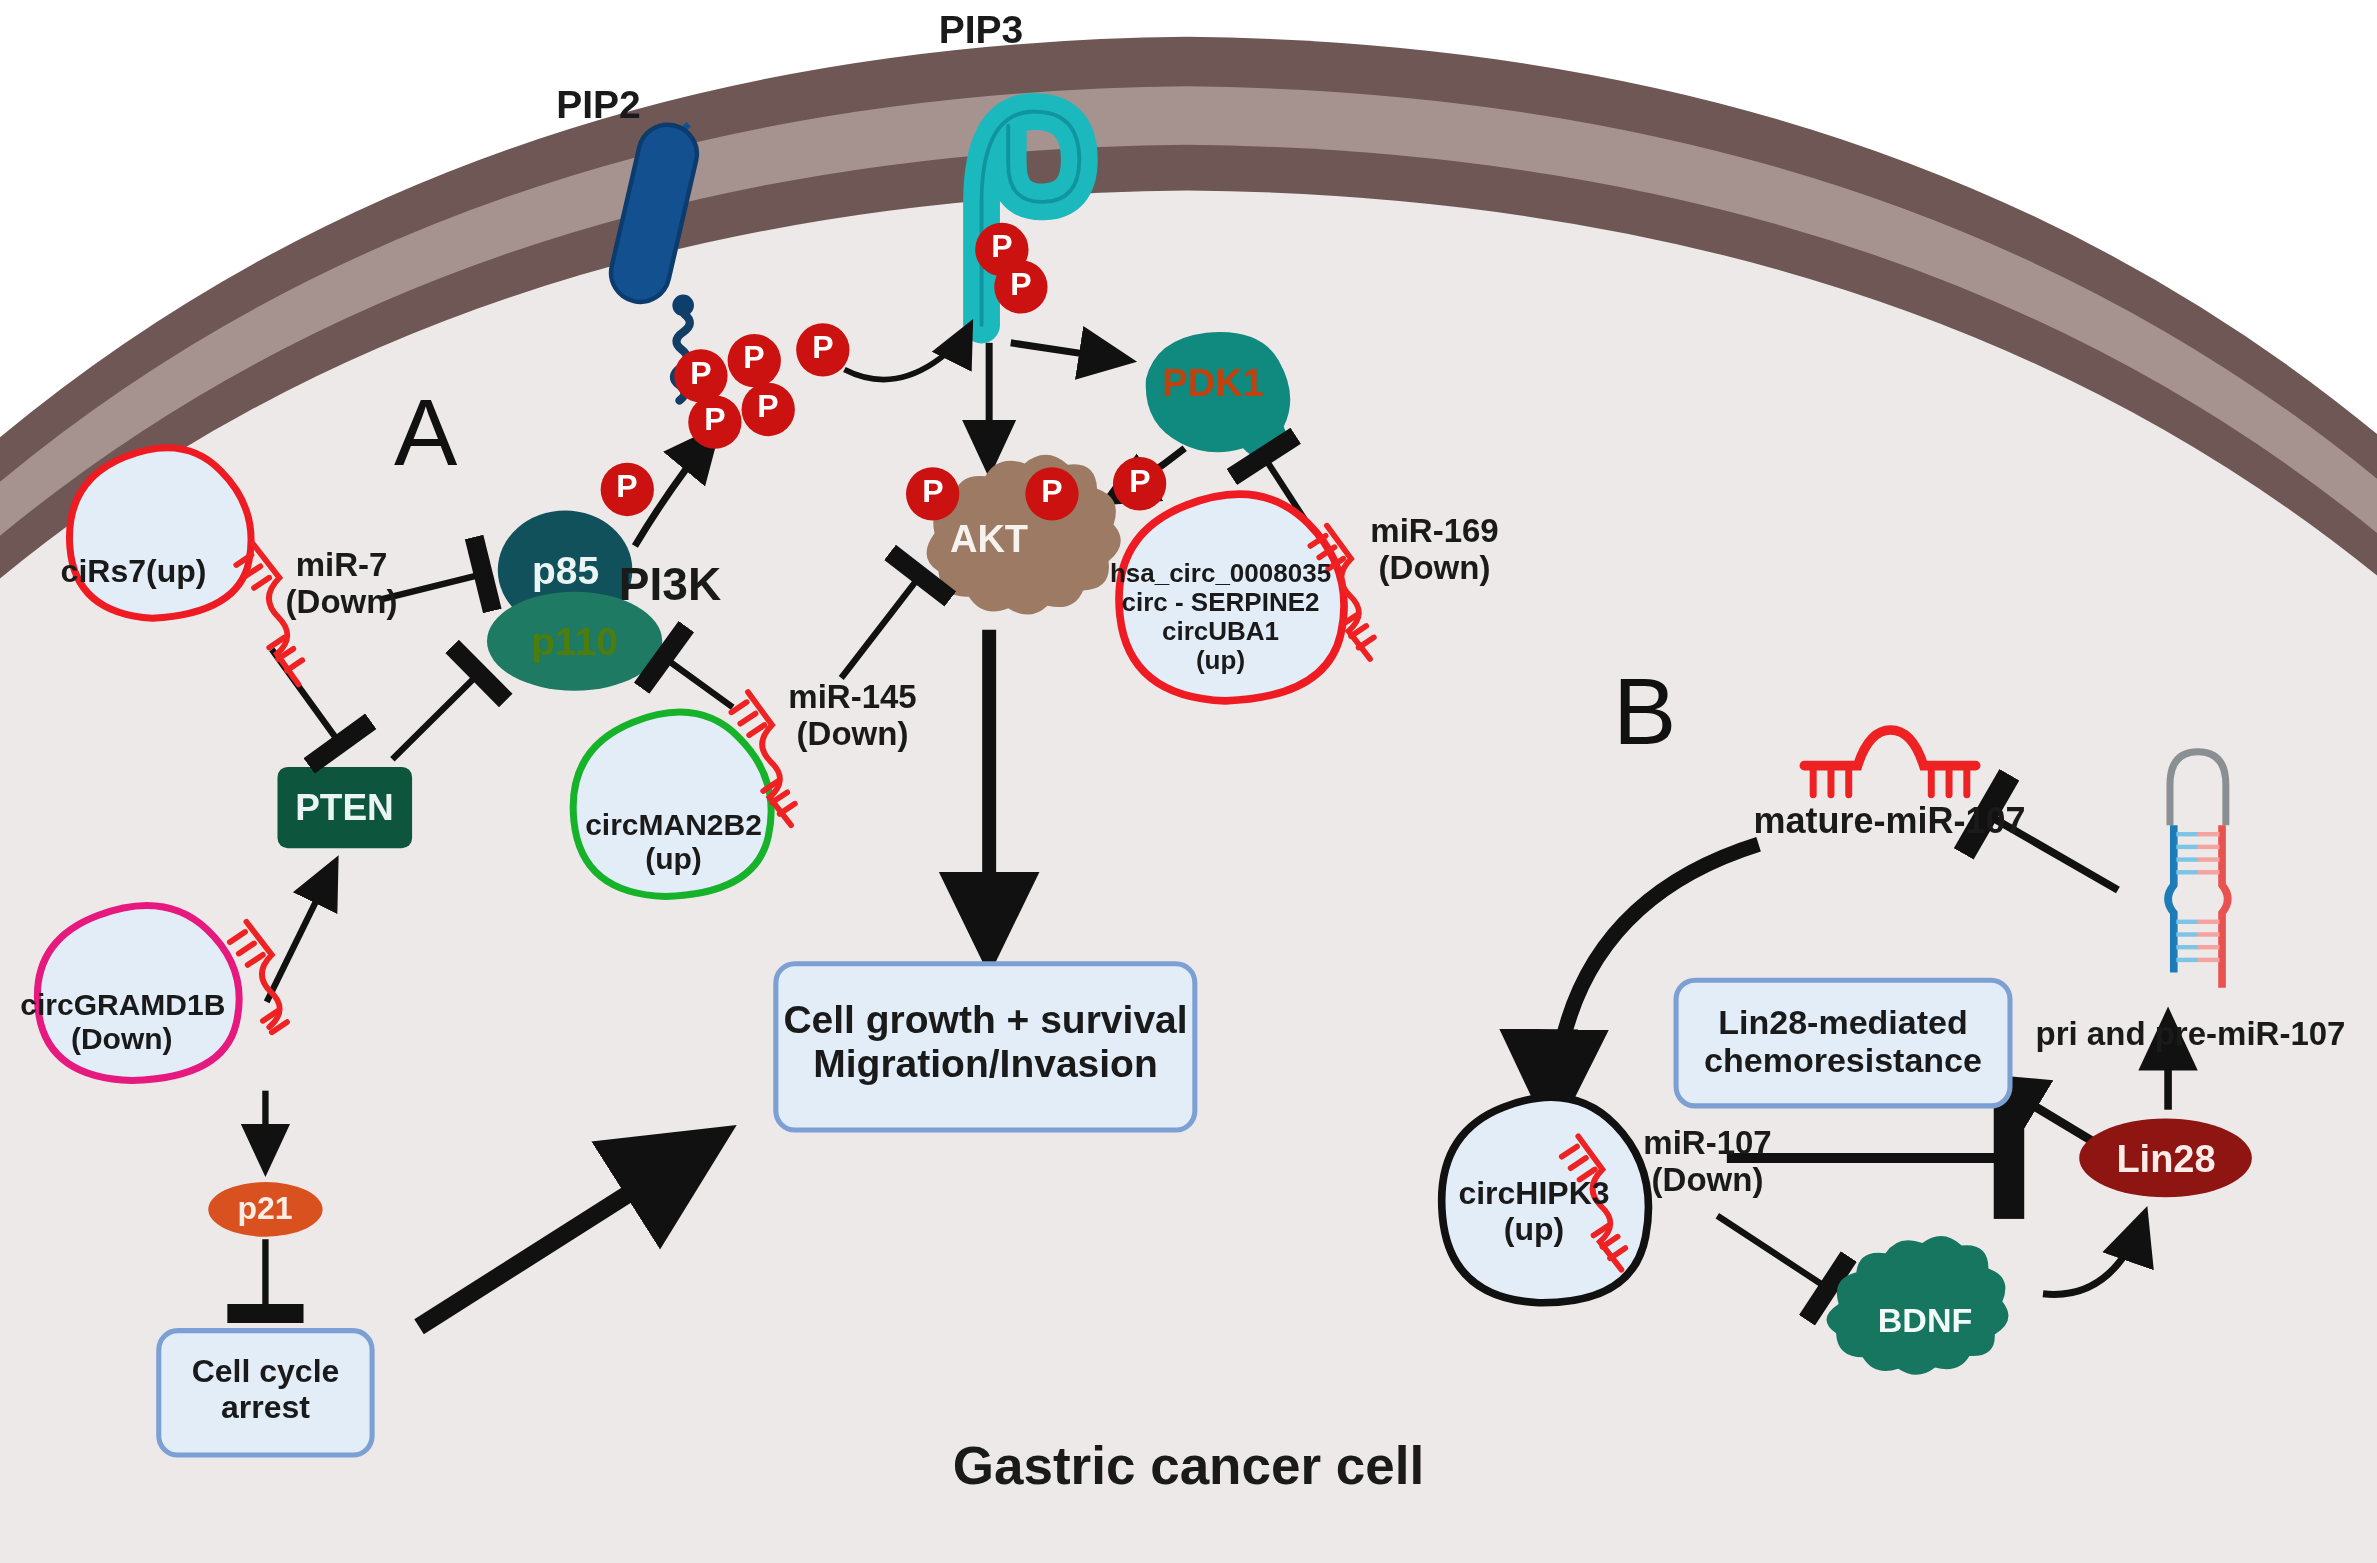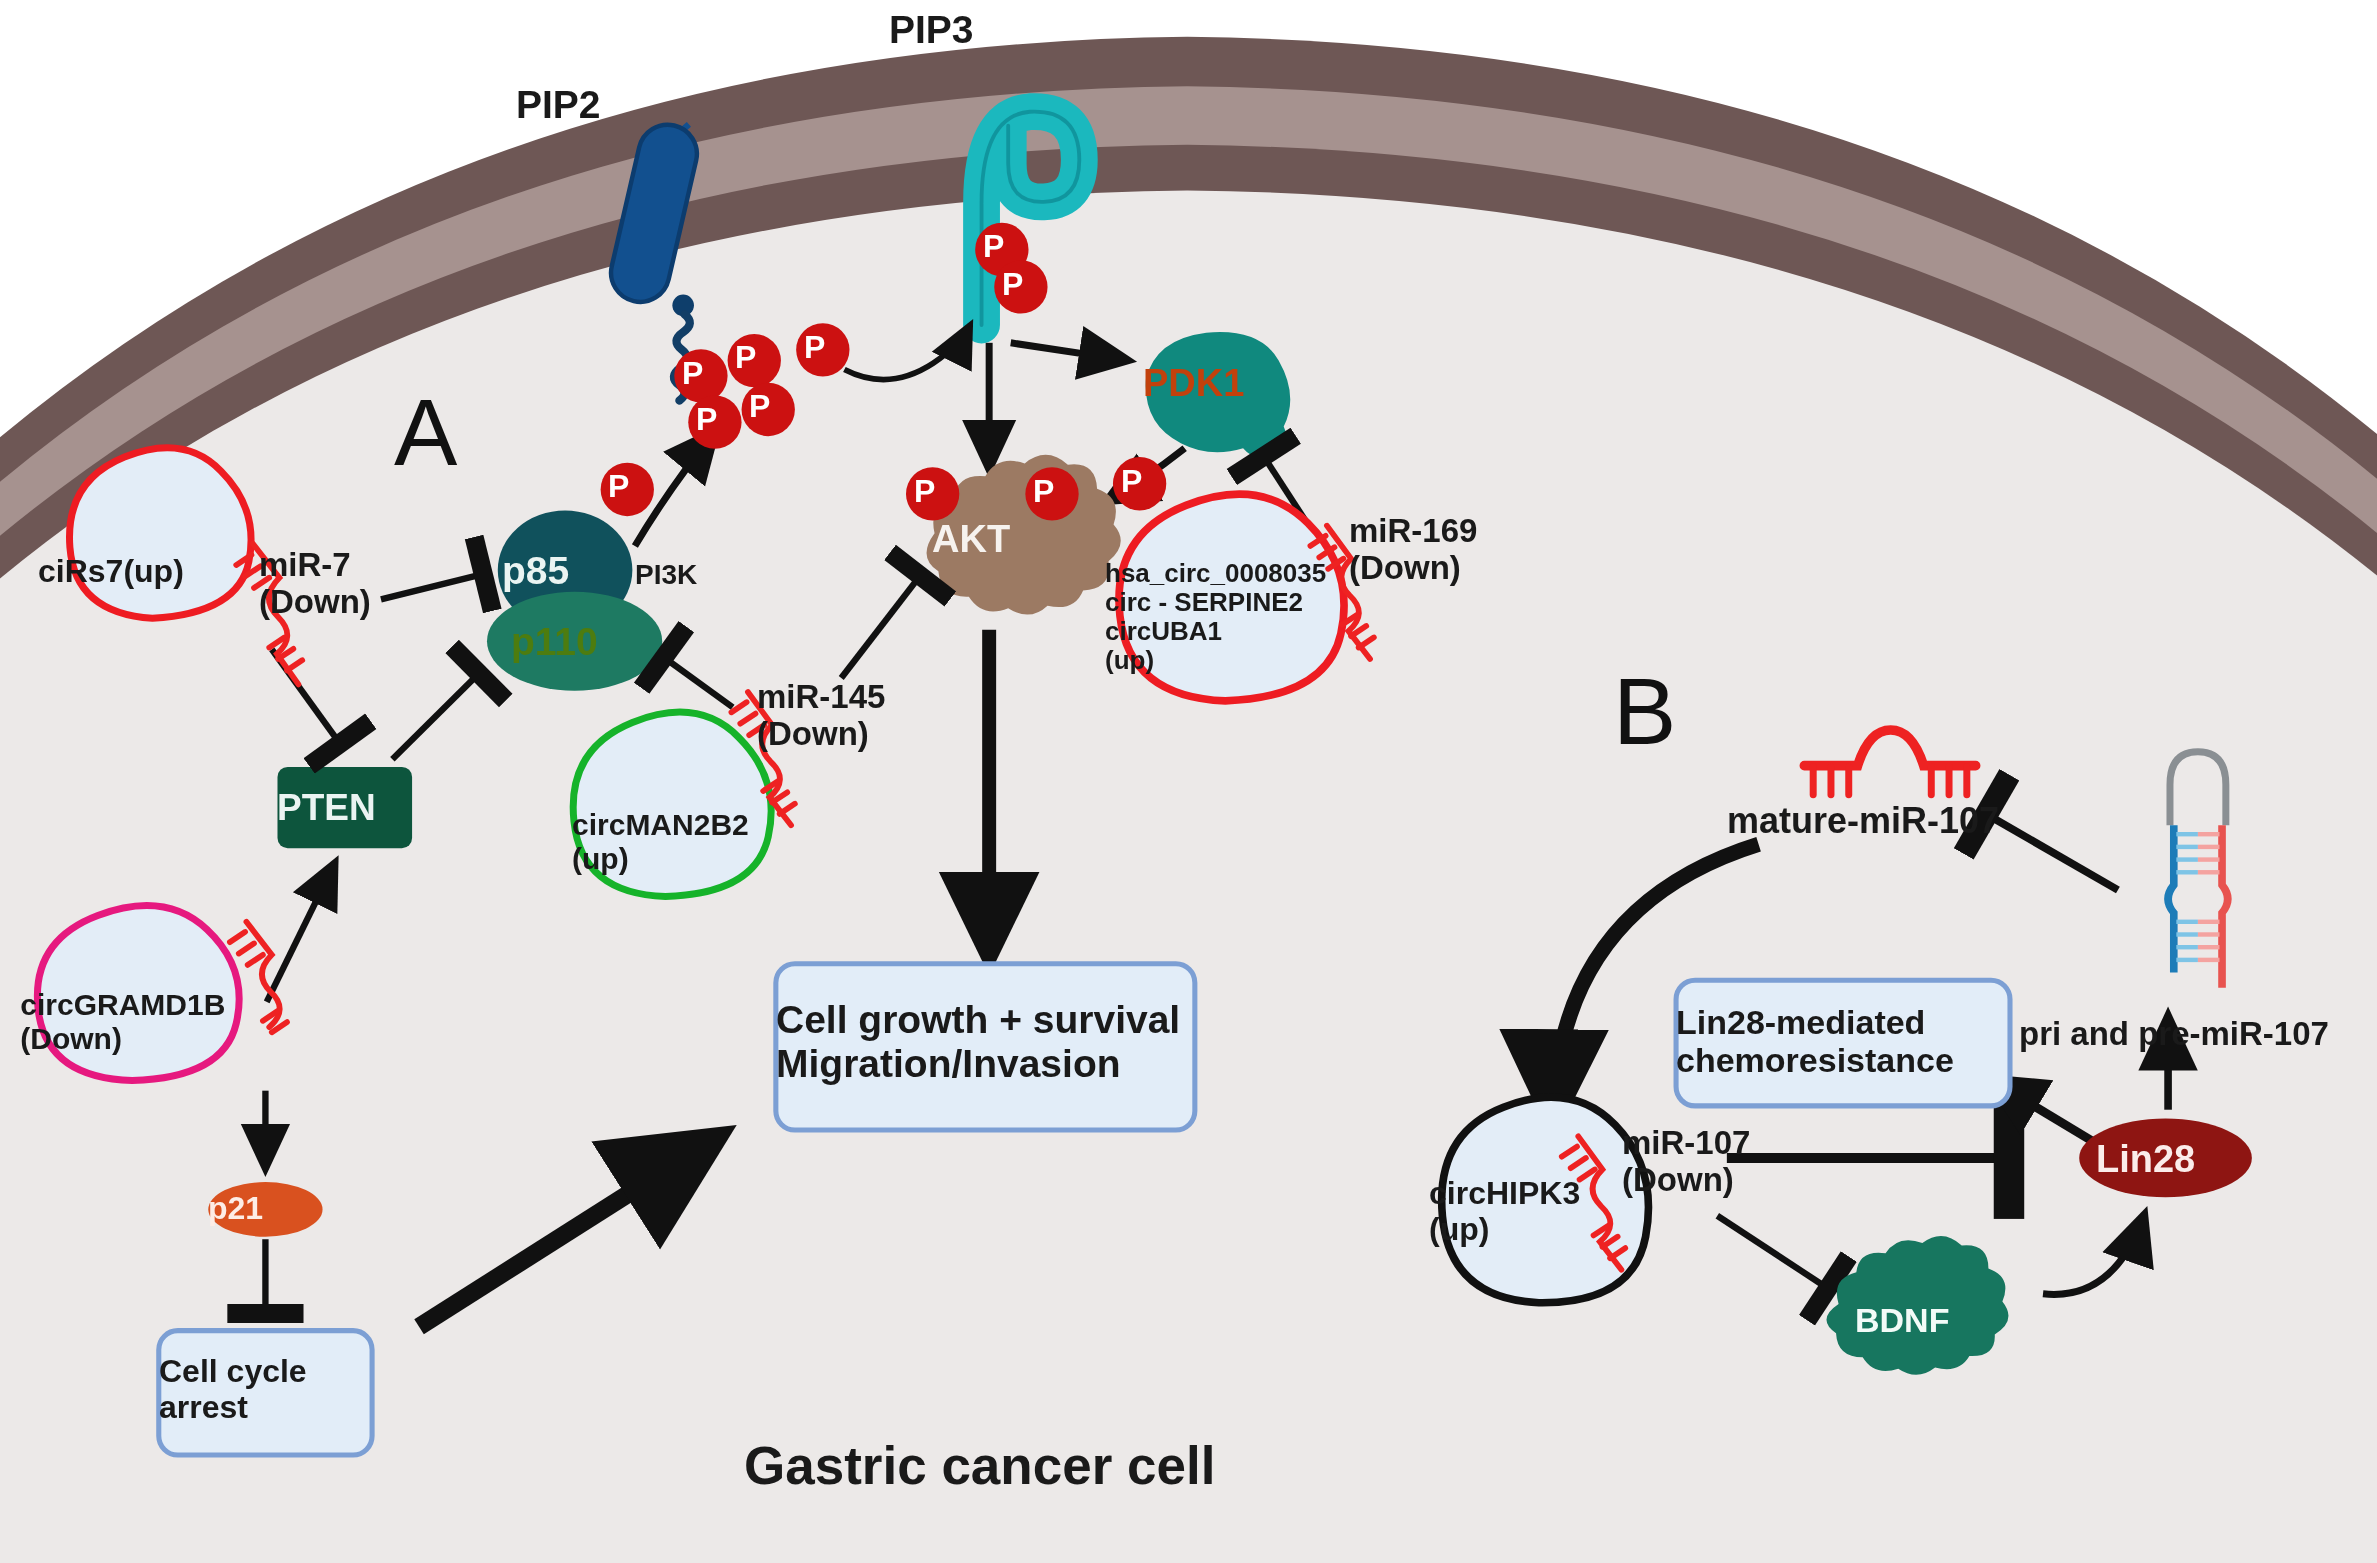--- a/index.html
+++ b/index.html
@@ -1,19 +1,19 @@
 <!DOCTYPE html>
 <html style="font-size:10.2px"><head>
 <meta charset="utf-8">
 <style>
   html,body{margin:0;padding:0;background:#ffffff;}
   #stage{position:relative;width:2377px;height:1563px;background:#ffffff;
          font-family:"Liberation Sans",sans-serif;overflow:hidden;}
   #svgroot{position:absolute;inset:0;width:2377px;height:1563px;}
-  .lbl{position:absolute;color:#1a1a1a;font-weight:bold;line-height:1.12;
+  .lbl{position:absolute;color:#1a1a1a;font-weight:bold;line-height:1.12;text-align:center;
        white-space:pre;pointer-events:none;}
   .panel-letter{position:absolute;color:#111;font-weight:400;line-height:1;}
 </style>
 </head>
 <body>
 
 <div id="stage">
 
   <svg id="svgroot" viewBox="0 0 3744 2462">
     <defs>
@@ -218,21 +218,21 @@
   </svg>
 
   <div class="panel-letter" style="left:394px;top:385px;font-size:95px;">A</div>
   <div class="panel-letter" style="left:1613px;top:664px;font-size:95px;">B</div>
 
   <div class="lbl" style="left:516px;top:83px;width:165px;font-size:39px;">PIP2</div>
   <div class="lbl" style="left:889px;top:7.6px;width:184px;font-size:39px;">PIP3</div>
 
   <div class="lbl" style="left:502px;top:549px;width:127px;font-size:39px;color:#EAF4F2;">p85</div>
   <div class="lbl" style="left:511px;top:620px;width:127px;font-size:39px;color:#4d7c0f;">p110</div>
-  <div class="lbl" style="left:635px;top:559px;width:146px;font-size:28px;">PI3K</div>
+  <div class="lbl" style="left:597px;top:559px;width:146px;font-size:46px;">PI3K</div>
   <div class="lbl" style="left:277px;top:787px;width:135px;font-size:37px;color:#EAF4F2;">PTEN</div>
   <div class="lbl" style="left:1143px;top:362px;width:140px;font-size:38px;color:#c2410c;">PDK1</div>
   <div class="lbl" style="left:932px;top:518px;width:114px;font-size:38px;color:#F6F2EE;">AKT</div>
   <div class="lbl" style="left:208px;top:1191px;width:114px;font-size:32px;color:#FDEDE6;">p21</div>
   <div class="lbl" style="left:1855px;top:1281px;width:140px;font-size:34px;color:#F2FBF8;margin-top:20px;">BDNF</div>
   <div class="lbl" style="left:2096px;top:1138px;width:140px;font-size:38px;color:#FBECEA;">Lin28</div>
 
   <div class="lbl" style="left:38px;top:554px;width:191px;font-size:32px;">ciRs7(up)</div>
   <div class="lbl" style="left:572px;top:808px;width:203px;font-size:30px;">circMAN2B2
 (up)</div>

